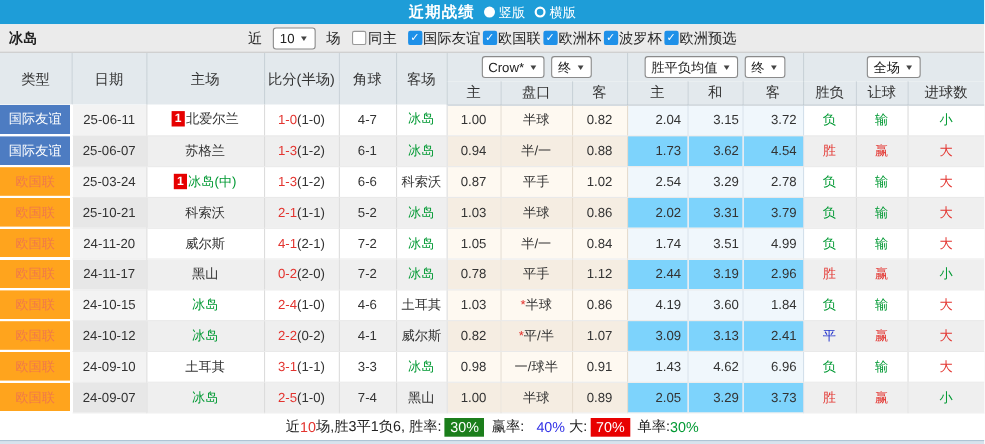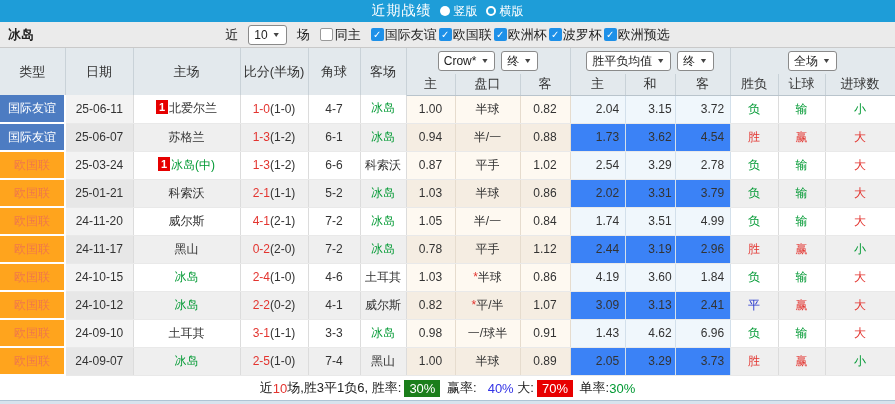--- a/index.html
+++ b/index.html
@@ -2,21 +2,21 @@
 <html><head>
 <meta charset="utf-8">
 <style>
   * { margin:0; padding:0; box-sizing:border-box; }
   html,body { background:#fff; }
   body { font-family:"Liberation Sans","DejaVu Sans",sans-serif; width:895px; }
   .app { width:895px; height:404px; overflow:hidden; background:#fff; }
 
   
   .title-bar { height:22px; background:#1E9DD8; display:flex; align-items:center; justify-content:center; gap:8px; color:#fff; }
-  .title-bar .title { font-size:14px; font-weight:normal; letter-spacing:1px; }
+  .title-bar .title { font-size:14px; font-weight:bold; letter-spacing:1px; }
   .radio-opt { display:inline-flex; align-items:center; gap:4px; font-size:12px; cursor:pointer; }
   .radio-filled { width:10px; height:10px; border-radius:50%; background:#fff; display:inline-block; }
   .radio-empty { width:10px; height:10px; border-radius:50%; border:2px solid #fff; background:transparent; display:inline-block; }
 
   
   .filter-bar { height:26px; background:#EBEBEB; border-bottom:1px solid #C9C9C9; position:relative; display:flex; align-items:center; justify-content:center; font-size:13px; color:#222; }
   .team-name { position:absolute; left:8px; font-weight:bold; font-size:13px; }
   .filter-controls { display:flex; align-items:center; gap:2px; }
   .filter-controls .gap { width:6px; }
   .fake-select { display:inline-flex; align-items:center; gap:4px; background:#fff; border:1px solid #8a8a8a; border-radius:3px; padding:1px 5px; font-size:12px; color:#222; height:20px; cursor:pointer; }
@@ -39,21 +39,21 @@
   tr.even td { background:#EFEFEF; }
   tr.odd td.c-date { background:#F3F3F3; }
   tr.even td.c-date { background:#E7E7E7; }
   td.c-type { color:#fff; font-size:12px; border-bottom:2px solid #fff; border-right:2px solid #fff; }
   tr td.t-friendly { background:#4D7CC2; color:#FFFFFF; }
   tr td.t-nations { background:#FFA41D; color:#F4causea; }
   tr td.t-nations { color:#F0784A; }
   tr.odd td.c-crow { background:#FEF9F1; }
   tr.even td.c-crow { background:#F5EDE2; }
   tr.odd td.c-avg { background:#F0F7FC; }
-  tr.even td.c-avg { background:#3b82f6; }
+  tr.even td.c-avg { background:#7dd3fc; }
   td.c-crow { border-right-color:#E6DCCE; }
   td.c-avg { border-right-color:#D3E0EB;padding-left:20px; }
   .badge1 { display:inline-block; background:#E60000; color:#fff; font-size:11px; font-weight:bold; line-height:14px; width:12px; height:14px; vertical-align:1px; margin-right:1px; }
   .green-team { color:#009933; }
   .score-main { color:#E3342F; }
   .score-half { color:#333; }
   .star { color:#E3342F; }
   .r-red { color:#E3342F; }
   .r-green { color:#009933; }
   .r-blue { color:#2233CC; }
@@ -242,21 +242,21 @@
           <td class="c-crow">1.02</td>
           <td class="c-avg">2.54</td>
           <td class="c-avg">3.29</td>
           <td class="c-avg">2.78</td>
           <td class="c-res r-green">负</td>
           <td class="c-res r-green">输</td>
           <td class="c-res r-red">大</td>
         </tr>
         <tr class="even">
           <td class="c-type t-nations">欧国联</td>
-          <td class="c-date">25-01-21</td>
+          <td class="c-date">25-10-21</td>
           <td class="c-team"><span class="">科索沃</span></td>
           <td class="c-score"><span class="score-main">2-1</span><span class="score-half">(1-1)</span></td>
           <td class="c-corner">5-2</td>
           <td class="c-team"><span class="green-team">冰岛</span></td>
           <td class="c-crow">1.03</td>
           <td class="c-crow">半球</td>
           <td class="c-crow">0.86</td>
           <td class="c-avg">2.02</td>
           <td class="c-avg">3.31</td>
           <td class="c-avg">3.79</td>

